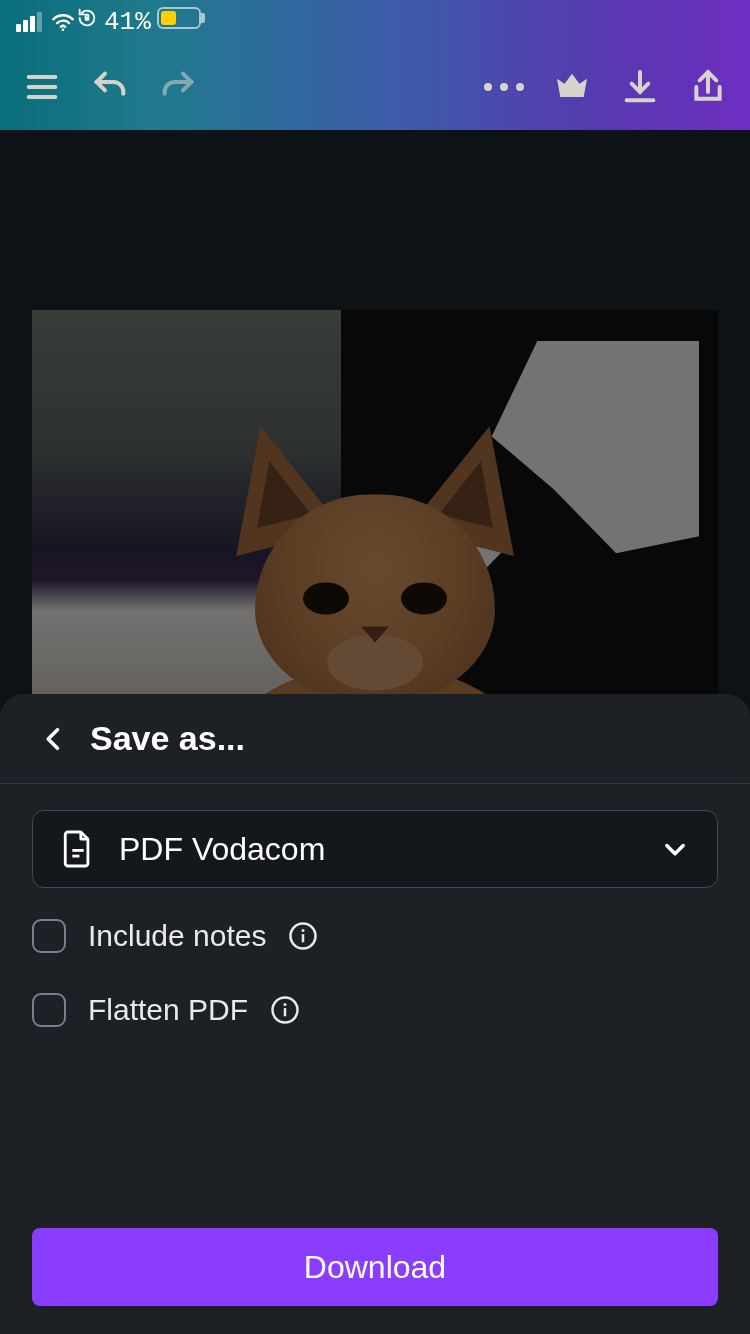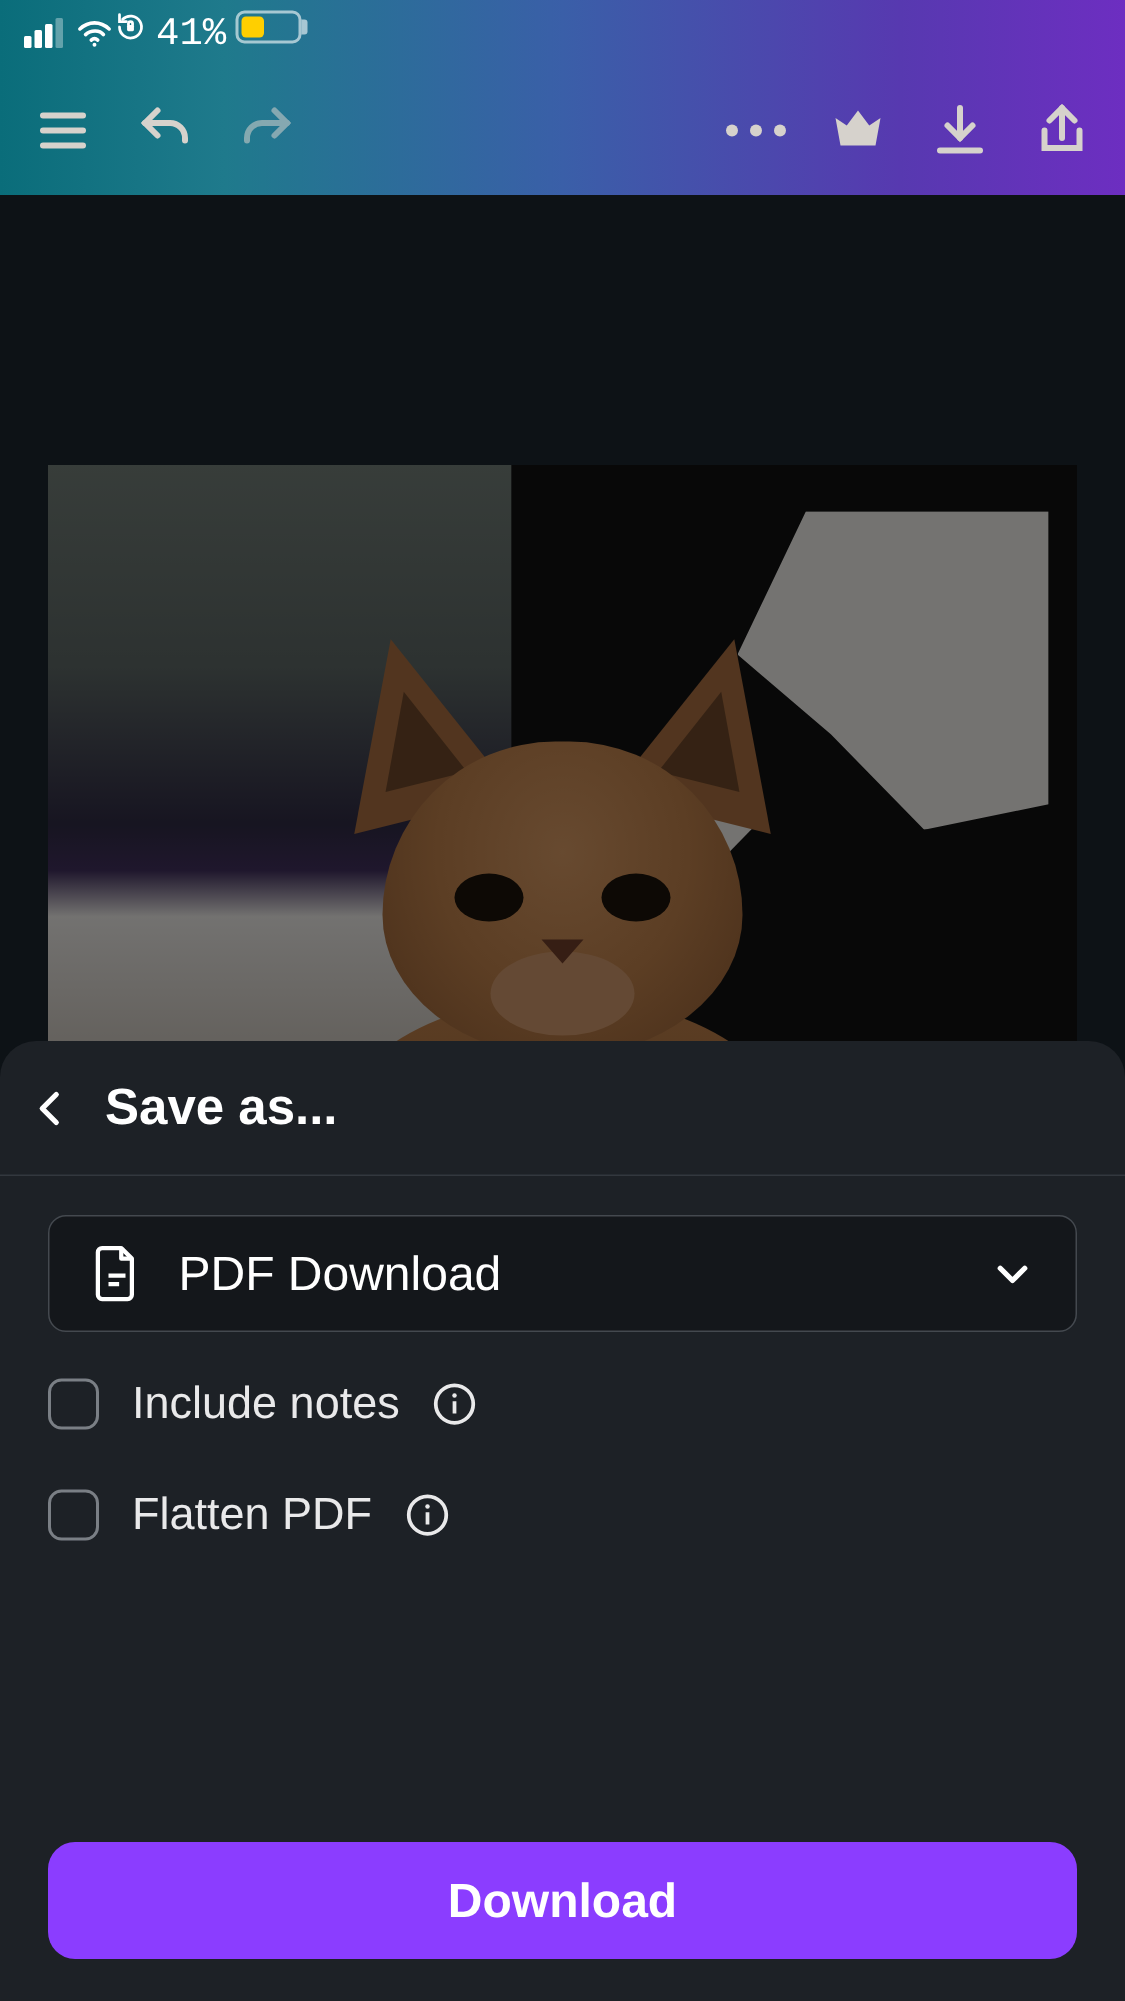--- a/index.html
+++ b/index.html
@@ -116,21 +116,21 @@
     .sheet {
       position:absolute; left:0; right:0; bottom:0;
       height: 640px;
       background:#1d2126;
       border-radius: 24px 24px 0 0;
       color:#fff;
       display:flex; flex-direction:column;
     }
     .sheet-header {
       height:90px; display:flex; align-items:center; gap:22px;
-      padding: 0 20px;
+      padding: 0 40px;
       border-bottom: 1px solid #33383e;
     }
     .sheet-back svg { width:28px; height:28px; display:block; color:#fff; }
     .sheet-title { font-size:34px; font-weight:700; }
 
     .sheet-body { padding: 26px 32px 0 32px; flex:1; display:flex; flex-direction:column; gap:22px; }
     .section-label { font-size:28px; font-weight:700; color:#e9e9ea; }
 
     .file-type-select {
       height:78px; border:1px solid #44494f; border-radius:12px;
@@ -148,23 +148,23 @@
     .checkbox {
       width:34px; height:34px; border:2.5px solid #7a7f85; border-radius:9px; background:transparent;
       flex-shrink:0;
     }
     .check-label { font-size:30px; color:#e9e9ea; }
     .info-icon { width:30px; height:30px; color:#e9e9ea; }
     .info-icon svg { width:100%; height:100%; display:block; }
 
     .download-btn {
       margin: 12px 32px 28px 32px;
-      height:78px; border:none; border-radius:18px;
+      height:78px; border:none; border-radius:8px;
       background:#8b3dff; color:#fff;
-      font-size:32px; font-weight:700;
+      font-size:32px; font-weight:400;
       display:flex; align-items:center; justify-content:center;
     }
   </style>
 </head>
 <body>
 
 <div class="status-bar">
   <div class="status-left">
     <span class="signal-bars">
       <span></span>
@@ -282,21 +282,21 @@
 
     <div class="file-type-select">
       <span>
         <svg class="doc-icon" viewBox="0 0 24 28" fill="none" stroke="currentColor" stroke-width="2" stroke-linejoin="round">
           <path d="M5 2h9l5 5v17a2 2 0 0 1-2 2H5a2 2 0 0 1-2-2V4a2 2 0 0 1 2-2z"></path>
           <path d="M14 2v5h5"></path>
           <line x1="8" y1="15" x2="16" y2="15"></line>
           <line x1="8" y1="19" x2="13" y2="19"></line>
         </svg>
       </span>
-      <span class="ft-label">PDF Download</span>
+      <span class="ft-label">PDF Vodacom</span>
       <span>
         <svg class="chev-icon" viewBox="0 0 24 24" fill="none" stroke="currentColor" stroke-width="3" stroke-linecap="round" stroke-linejoin="round">
           <polyline points="5 9 12 16 19 9"></polyline>
         </svg>
       </span>
     </div>
 
     <div class="check-row">
       <span class="checkbox"></span>
       <span class="check-label">Include notes</span>

